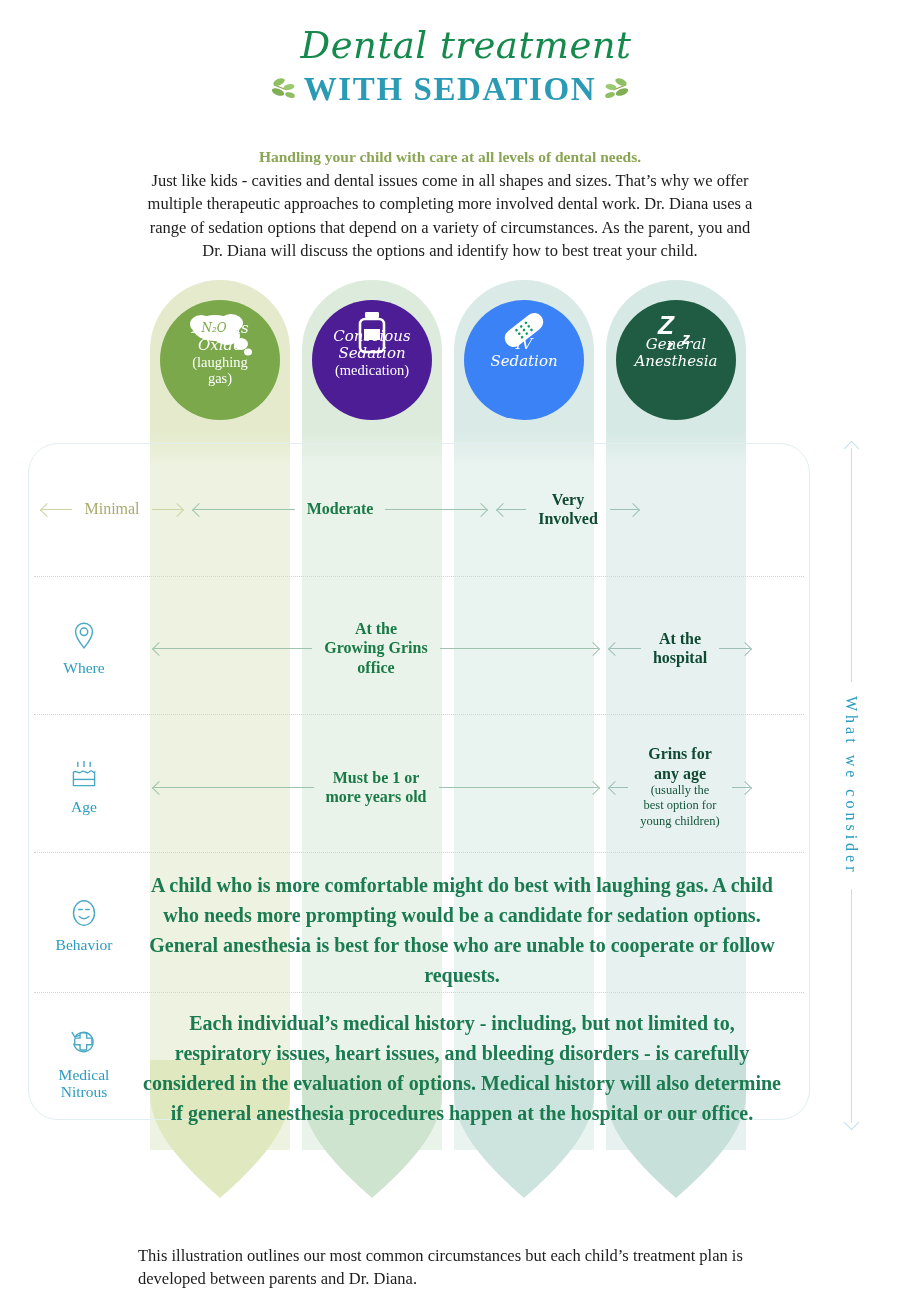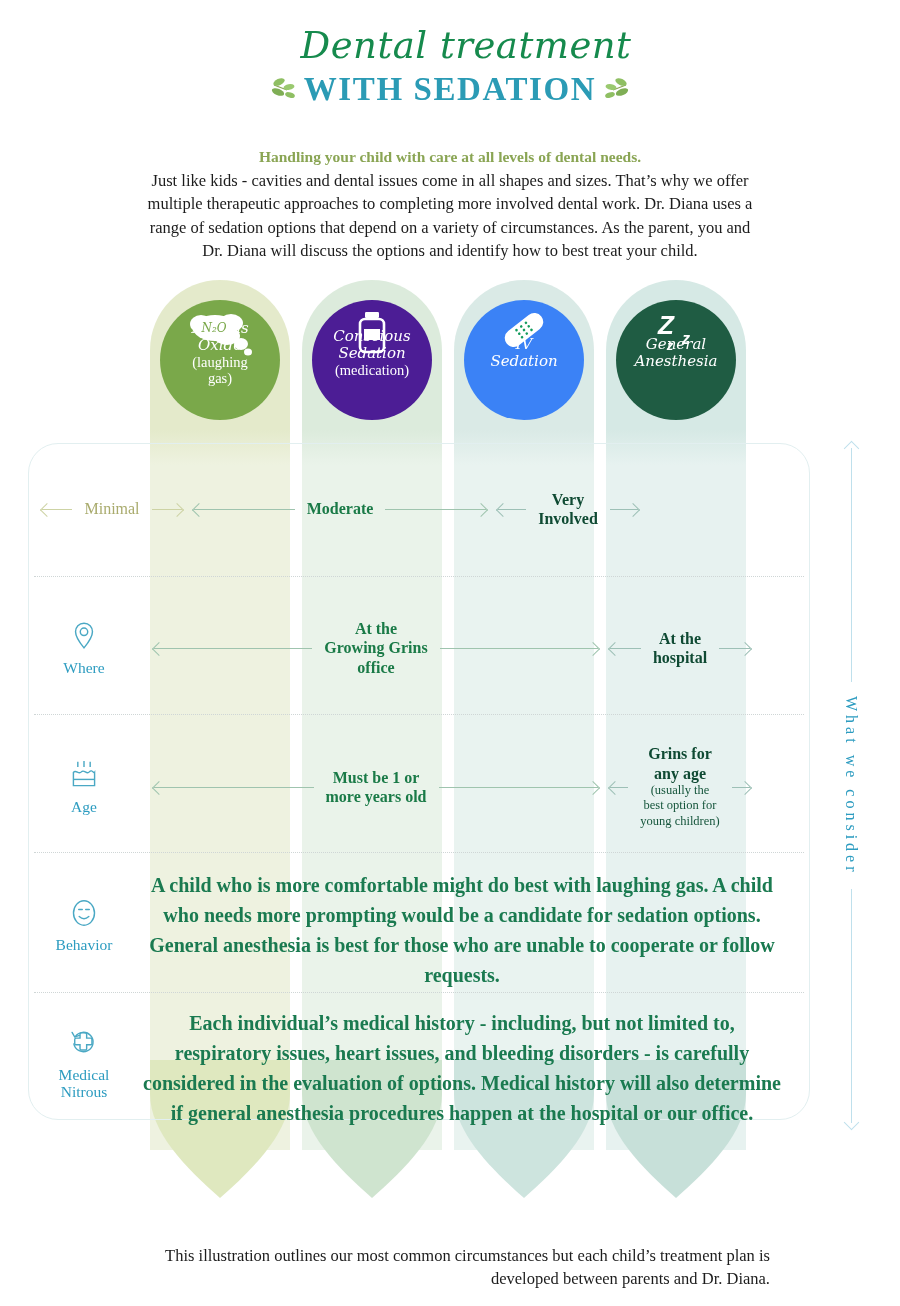--- a/index.html
+++ b/index.html
@@ -240,23 +240,23 @@
     font-size: 16px;
     letter-spacing: 4px;
     color: #2d9cc0;
     padding: 14px 0;
     white-space: nowrap;
   }
 
   
   .footer {
     position: absolute;
-    left: 130px; top: 1244px;
+    left: 138px; top: 1244px;
     width: 640px;
-    text-align: right;
+    text-align: left;
     font-size: 16.5px;
     line-height: 1.4;
     color: #1c1c1c;
   }
 </style>
 </head>
 <body>
 
 <div class="header">
   <div class="title-script">Dental treatment</div>

